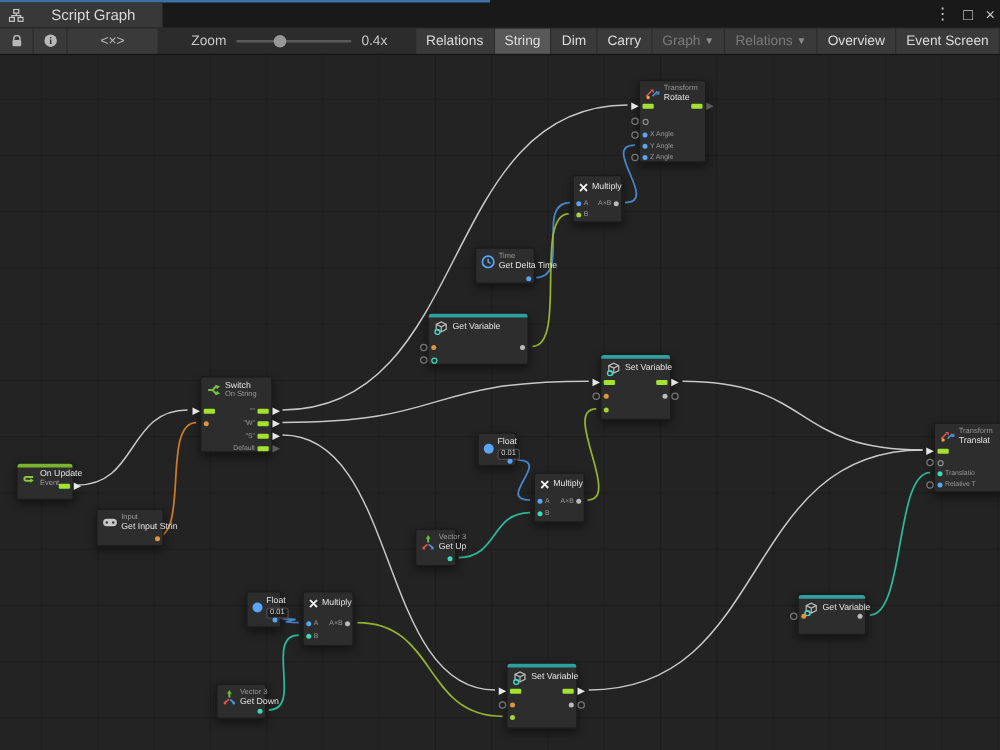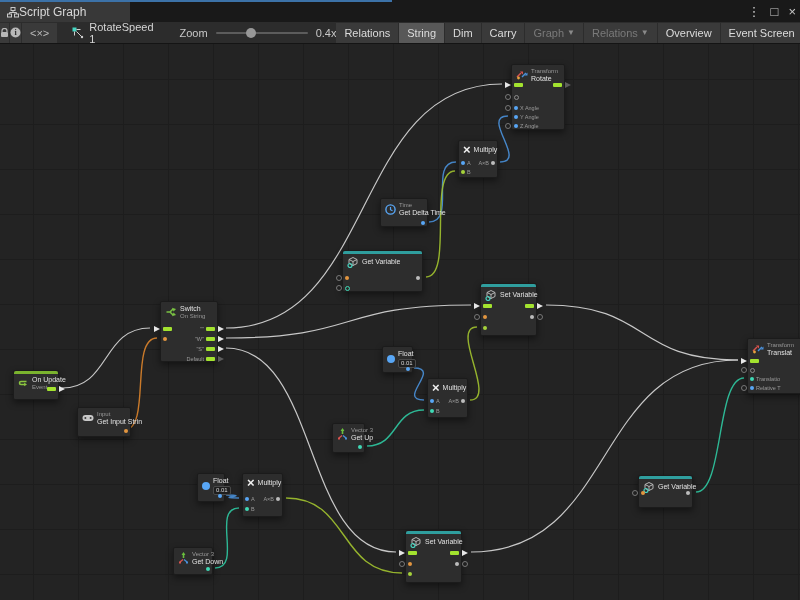--- a/index.html
+++ b/index.html
@@ -1,21 +1,21 @@
 <!DOCTYPE html>
 <html><head>
 <meta charset="utf-8">
 <style>
   html,body{margin:0;padding:0;width:800px;height:600px;overflow:hidden;background:#191919;
     font-family:"Liberation Sans","DejaVu Sans",sans-serif;-webkit-font-smoothing:antialiased;}
   
   #titlebar{position:absolute;top:0;left:0;width:800px;height:22px;background:#191919;}
   #tab-highlight{position:absolute;top:0;left:0;width:392px;height:2px;background:#3c72a8;}
   #tab{position:absolute;top:2px;left:0;height:20px;width:130px;background:#383838;
-    display:flex;align-items:center;gap:0;padding-left:7px;box-sizing:border-box;}
+    display:flex;align-items:center;gap:22px;padding-left:7px;box-sizing:border-box;}
   #tab .tab-label{color:#d8d8d8;font-size:12px;}
   #win-controls{position:absolute;top:2px;right:4px;height:18px;display:flex;align-items:center;gap:10px;color:#c8c8c8;}
   #win-controls span{font-size:13px;cursor:default;}
   
   #toolbar{position:absolute;top:22px;left:0;width:800px;height:22px;background:#2c2c2c;
     display:flex;align-items:center;border-bottom:1px solid #141414;box-sizing:border-box;}
   .tbtn{height:20px;line-height:20px;background:#3a3a3a;color:#dcdcdc;font-size:11px;
     padding:0 8px;margin-right:1px;white-space:nowrap;cursor:default;display:flex;align-items:center;gap:3px;}
   .tbtn.square{width:26px;justify-content:center;padding:0;}
   .tbtn.active{background:#585858;}
@@ -546,30 +546,20 @@
     <span class="icon">
       <svg width="11" height="11" viewBox="0 0 11 11">
           <circle cx="5.5" cy="5.5" r="5" fill="#b8b8b8"></circle>
           <text x="5.5" y="8.2" text-anchor="middle" font-size="8" font-weight="bold" fill="#2c2c2c" font-family="Liberation Serif, serif">i</text>
         </svg>
     </span>
   </div>
   <div class="tbtn" style="width:56px;justify-content:center;">
     <span style="color:#bbb;font-size:11px;">&lt;×&gt;</span>
   </div>
-  <div id="graph-crumb">
-    <span class="icon">
-      <svg width="12" height="12" viewBox="0 0 12 12">
-          <rect x="0.5" y="0.5" width="4" height="4" fill="#45d6c2"></rect>
-          <path d="M4.5 4.5L10 10M4.5 2.5h4M2.5 4.5v4" stroke="#cfcfcf" stroke-width="1" fill="none"></path>
-          <circle cx="10" cy="10" r="1.2" fill="#cfcfcf"></circle>
-        </svg>
-    </span>
-    <span>RotateSpeed 1</span>
-  </div>
   <div id="zoom-box">
     <span>Zoom</span>
     <div id="zoom-track">
       <div id="zoom-knob" style="left: calc(38% - 5px);"></div>
     </div>
     <span>0.4x</span>
   </div>
   <div id="tb-actions">
       <div class="tbtn">
         <span>Relations</span>

